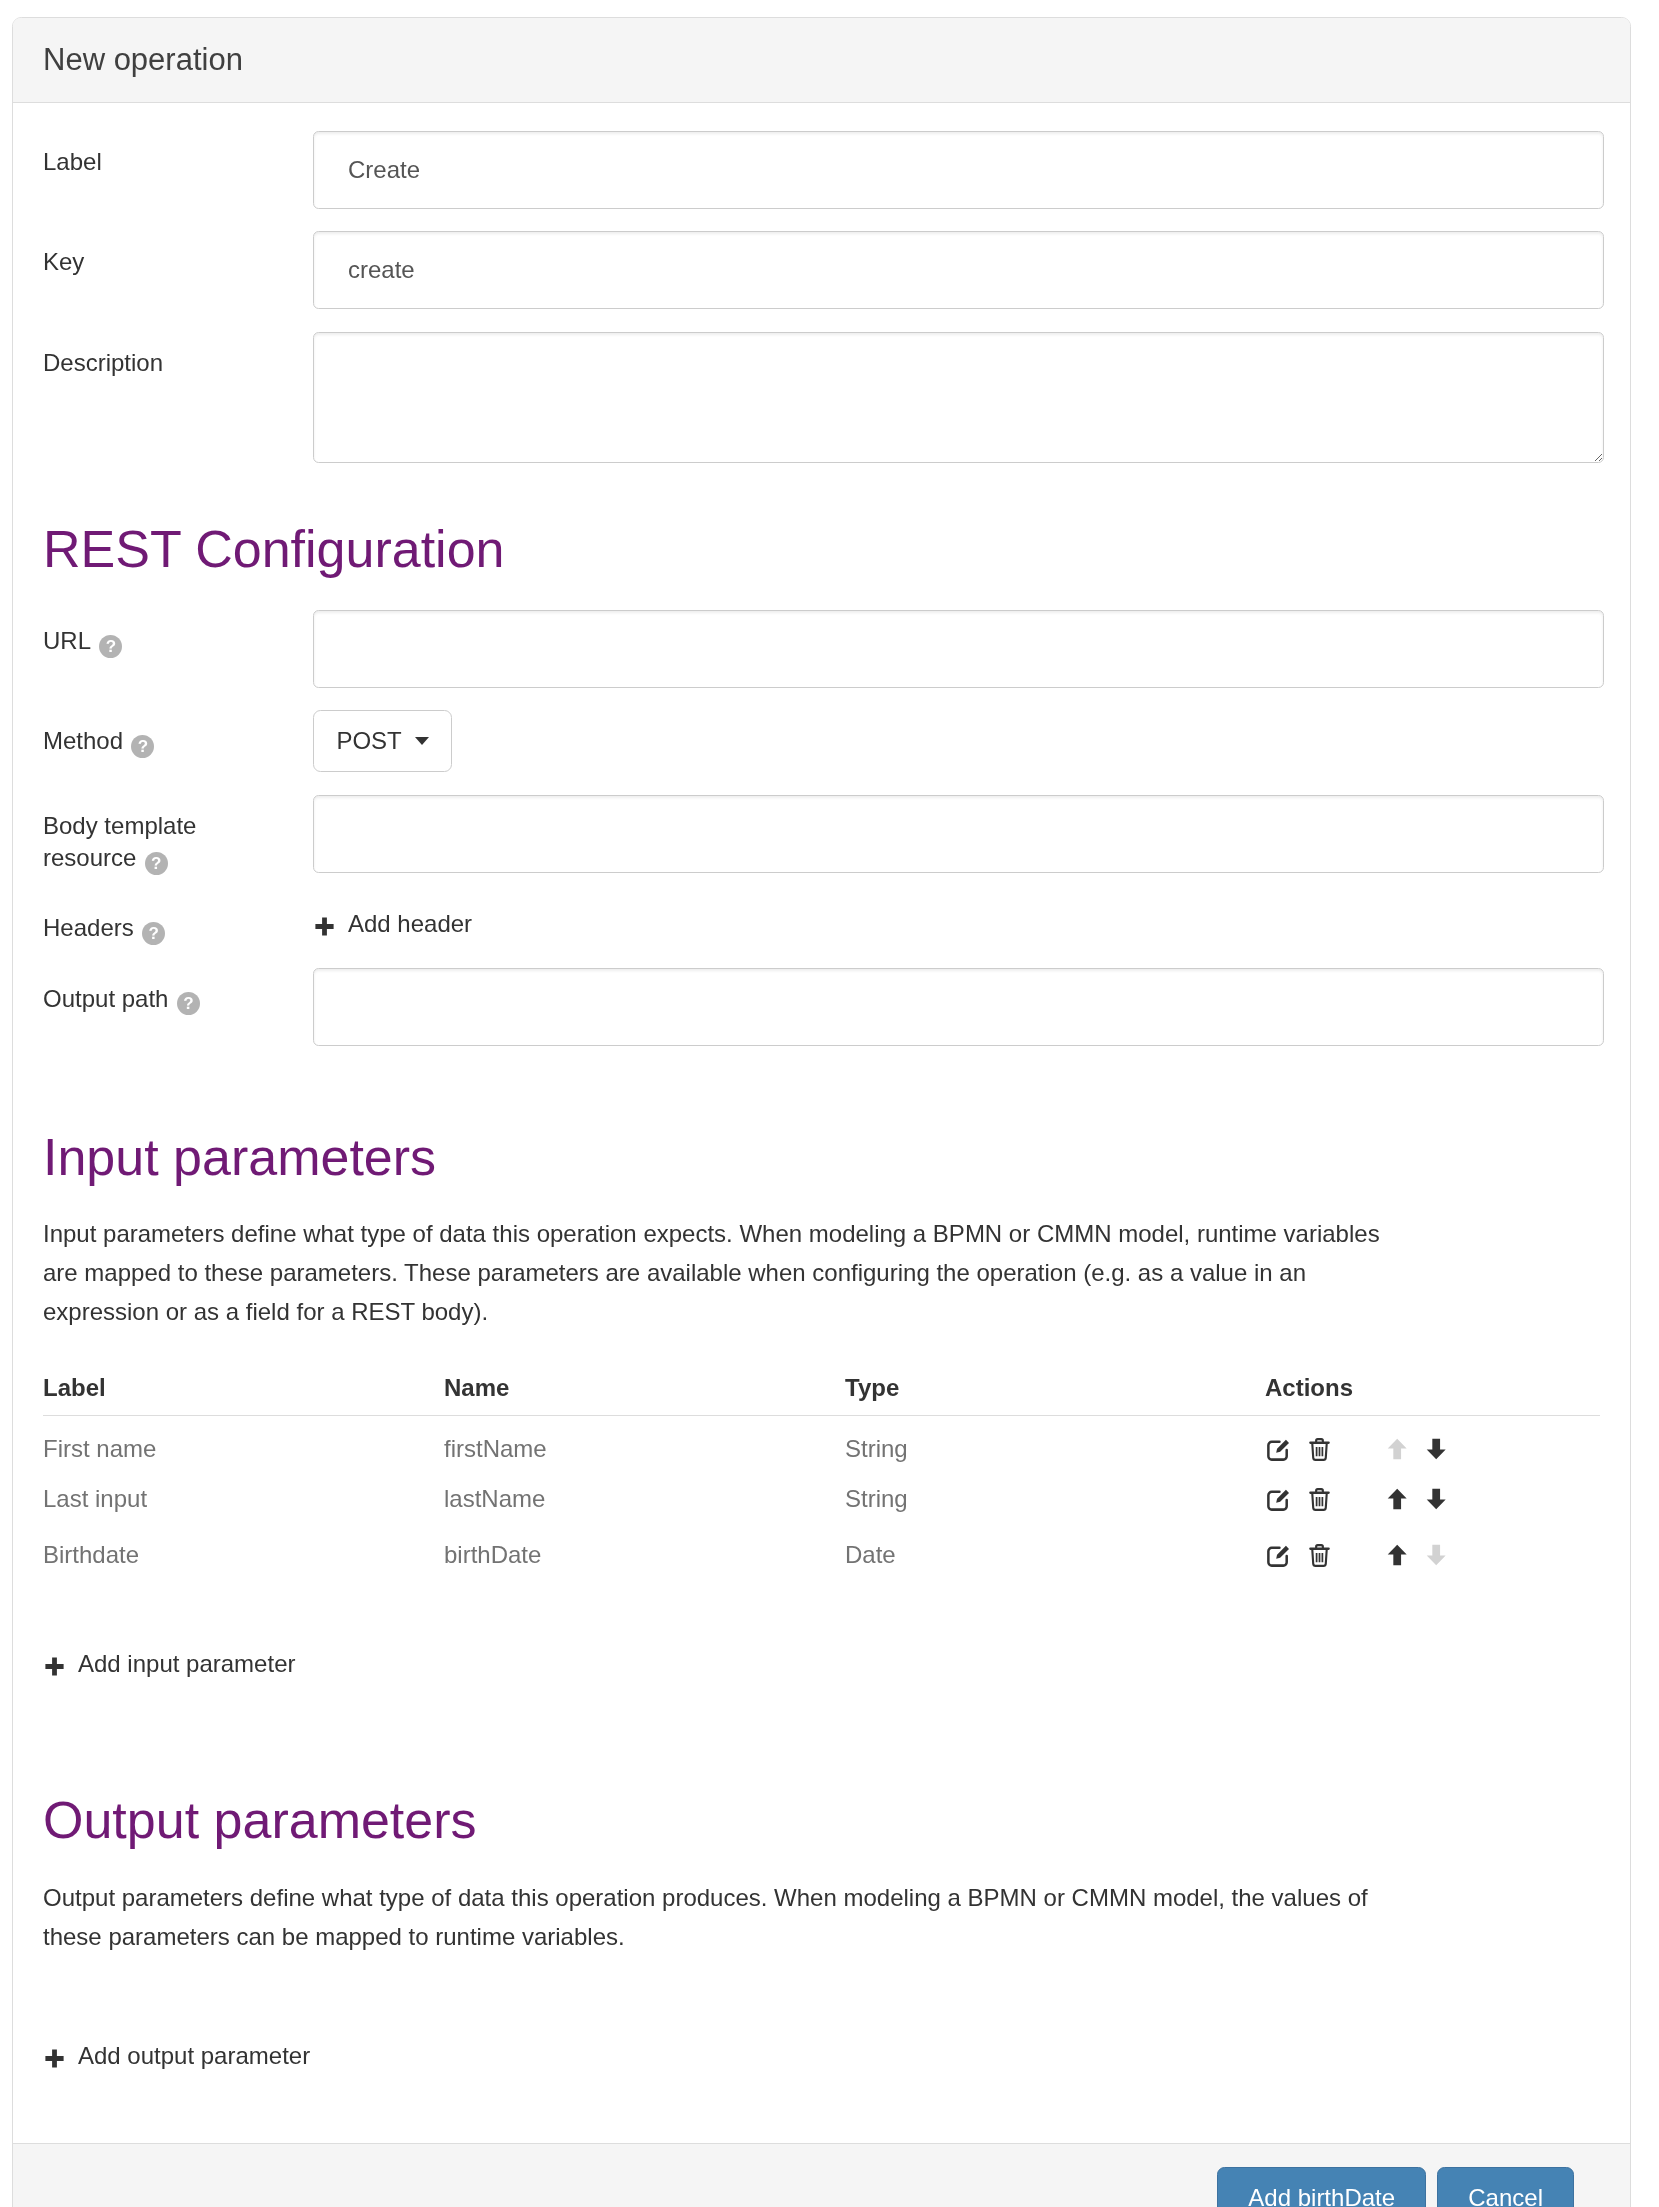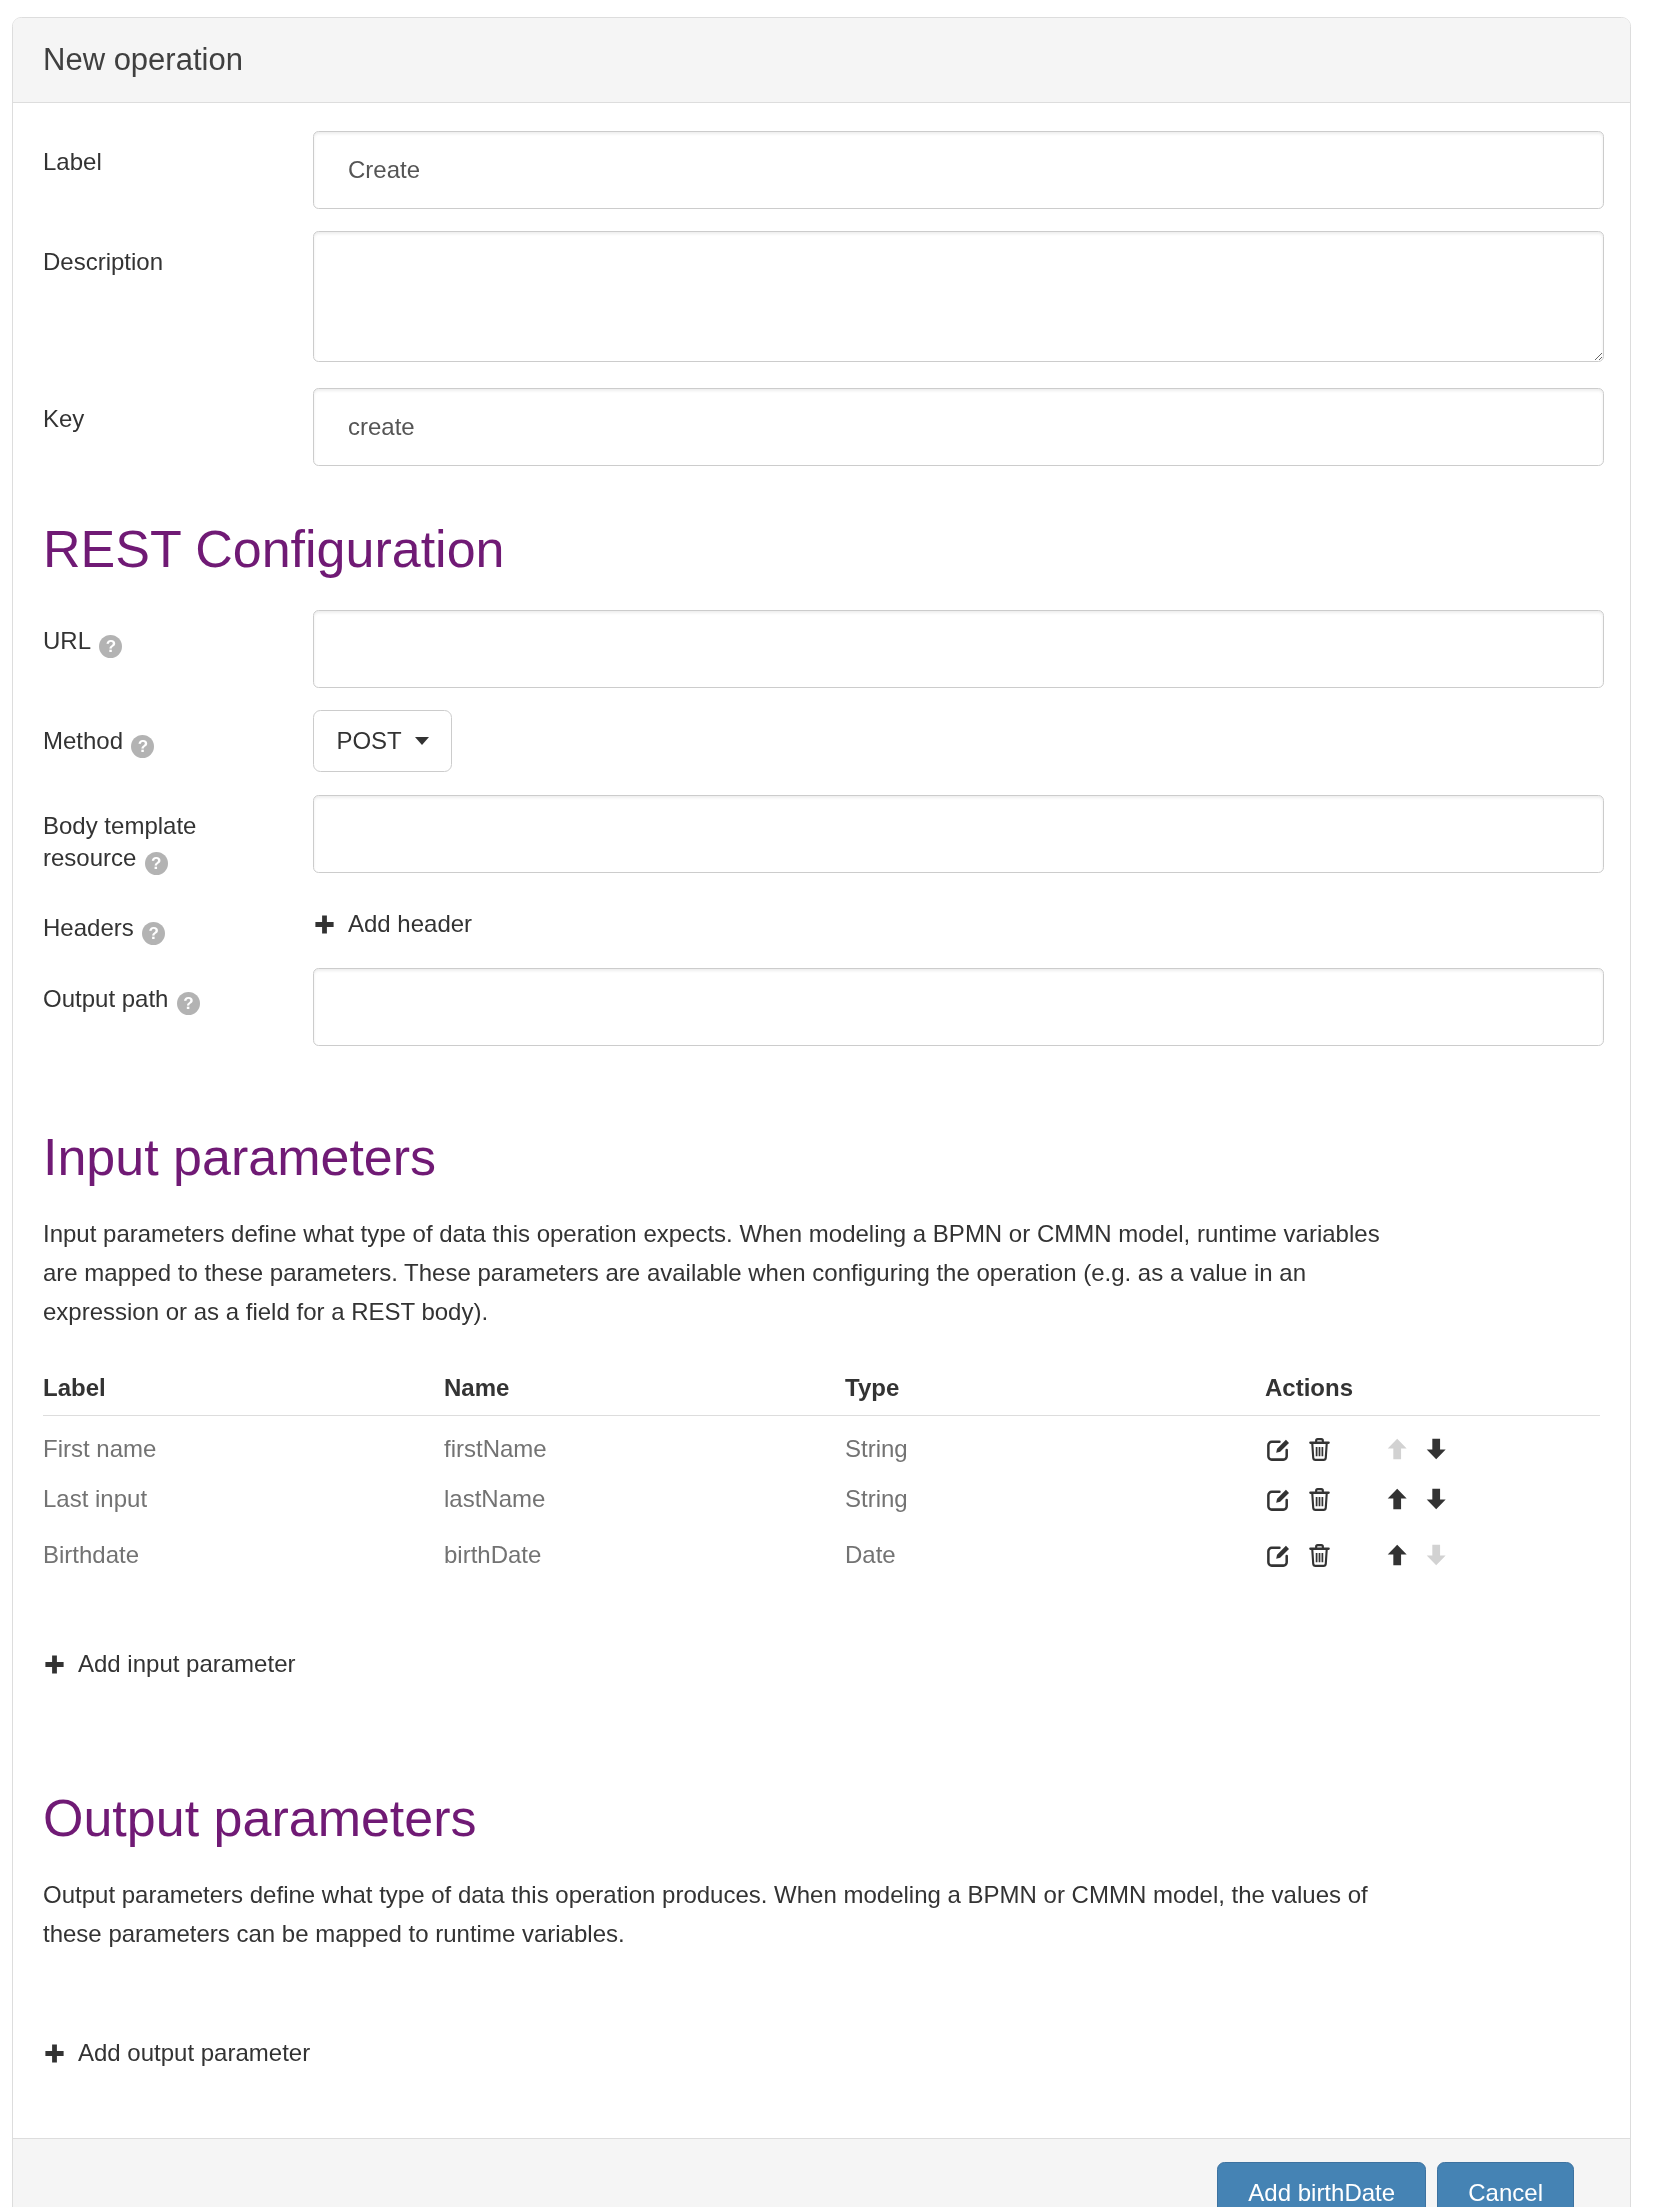--- a/index.html
+++ b/index.html
@@ -96,21 +96,21 @@
   .caret {
     width: 0; height: 0;
     border-left: 7.5px solid transparent;
     border-right: 7.5px solid transparent;
     border-top: 8.4px solid #333;
     display: inline-block;
   }
 
   .add-link {
     display: inline-flex;
-    align-items: center;
+    align-items: flex-end;
     gap: 12px;
     font-size: 24px;
     color: #333;
     text-decoration: none;
     cursor: pointer;
   }
   .add-link.in-row { padding-top: 13px; }
   .add-link-input  { margin-top: 67px; display: inline-flex; }
   .add-link-output { margin-top: 86px; display: inline-flex; }
   .plus-icon { display: inline-block; line-height: 0; }
@@ -177,31 +177,31 @@
     
     <div class="form-row">
       <label class="flabel">Label</label>
       <div class="control">
         <input class="text-input" type="text" value="Create" style="">
       </div>
     </div>
 
     
     <div class="form-row">
+      <label class="flabel">Key</label>
+      <div class="control">
+        <input class="text-input" type="text" value="create" style="">
+      </div>
+    </div>
+
+    
+    <div class="form-row">
       <label class="flabel">Description</label>
       <div class="control">
         <textarea class="text-area" style=""></textarea>
-      </div>
-    </div>
-
-    
-    <div class="form-row">
-      <label class="flabel">Key</label>
-      <div class="control">
-        <input class="text-input" type="text" value="create" style="">
       </div>
     </div>
 
     
     <h2 class="section-heading rest-heading">REST Configuration</h2>
 
     
     <div class="form-row">
       <label class="flabel"><span>URL</span><span class="help-icon">?</span></label>
       <div class="control">

